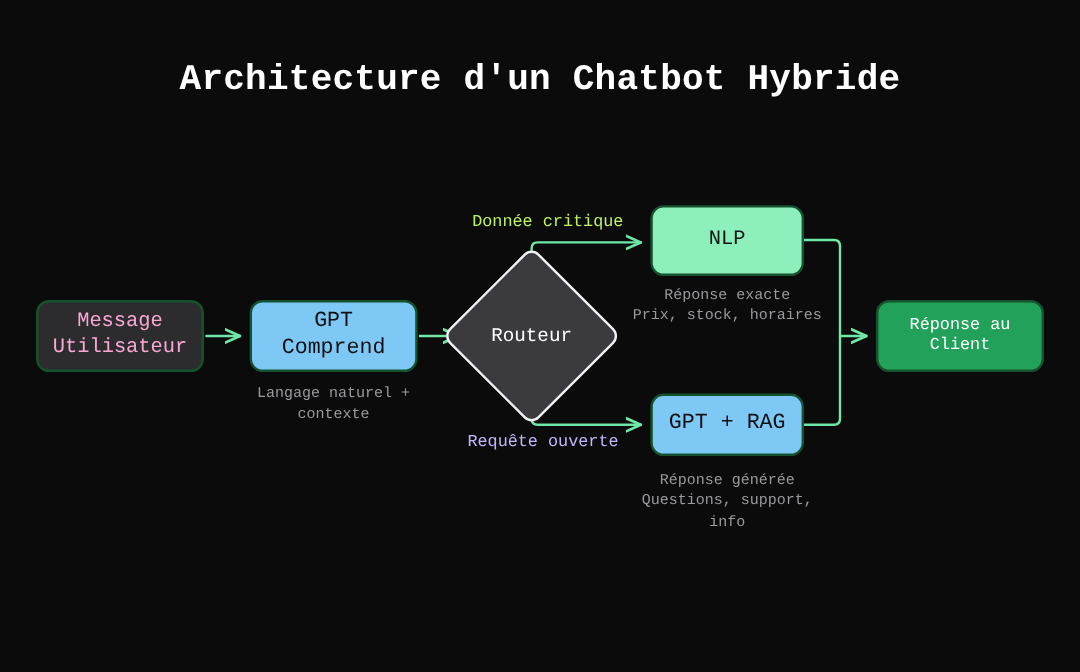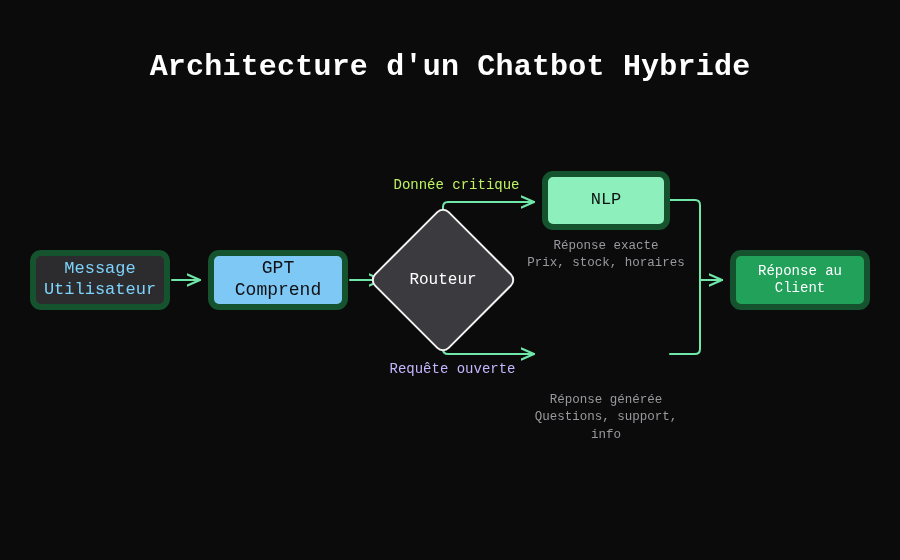--- a/index.html
+++ b/index.html
@@ -29,38 +29,38 @@
     font-size: 30px;
     font-weight: bold;
     letter-spacing: 0.2px;
     white-space: nowrap;
   }
 
   
   .node {
     position: absolute;
     box-sizing: border-box;
-    border: 6px solid #14532d;
+    border: 2px solid #14532d;
     border-radius: 11px;
     display: flex;
     align-items: center;
     justify-content: center;
     text-align: center;
     line-height: 1.22;
     z-index: 4;
   }
   .node .label {
     display: block;
     padding: 0 6px;
     white-space: pre-line;
   }
 
   .node-dark {
     background: #2c2c2e;
-    color: #7dd3fc;
+    color: #f9a8d4;
     font-size: 17px;
   }
   .node-blue {
     background: #7ec8f5;
     color: #101014;
     font-size: 18px;
   }
   .node-mint {
     background: #8cefbc;
     color: #0d1412;
@@ -200,26 +200,31 @@
 
   <div id="node-routeur">
     <div class="diamond-shape"></div>
     <div class="diamond-text">Routeur</div>
   </div>
 
   <div class="node node-mint" id="node-nlp">
     <span class="label">NLP</span>
   </div>
 
+  <div class="node node-blue" id="node-rag">
+    <span class="label">GPT + RAG</span>
+  </div>
 
   <div class="node node-green" id="node-reponse">
     <span class="label">Réponse au
 Client</span>
   </div>
 
+  <div class="caption" id="caption-gpt">Langage naturel +
+contexte</div>
   <div class="caption" id="caption-nlp">Réponse exacte
 Prix, stock, horaires</div>
   <div class="caption" id="caption-rag">Réponse générée
 Questions, support, info</div>
 
   <div class="edge-label" id="label-critique">Donnée critique</div>
   <div class="edge-label" id="label-ouverte">Requête ouverte</div>
 
 </div>
 

